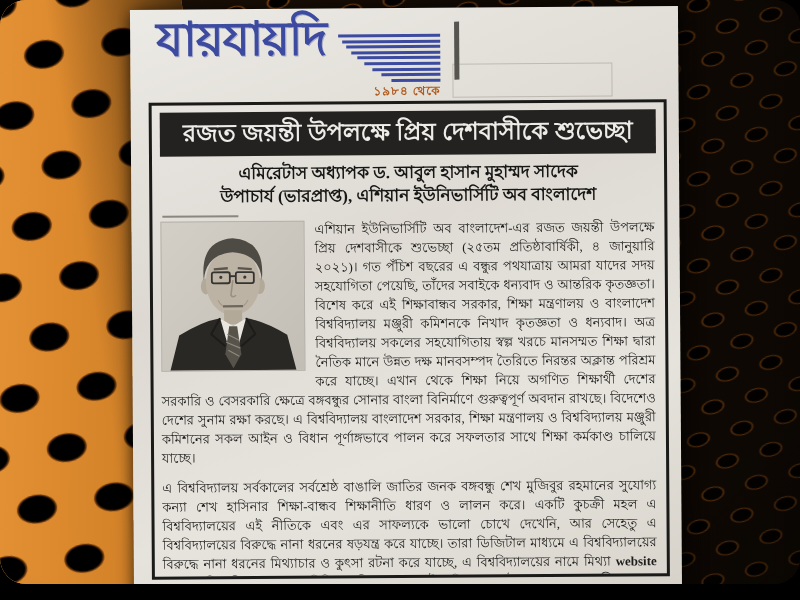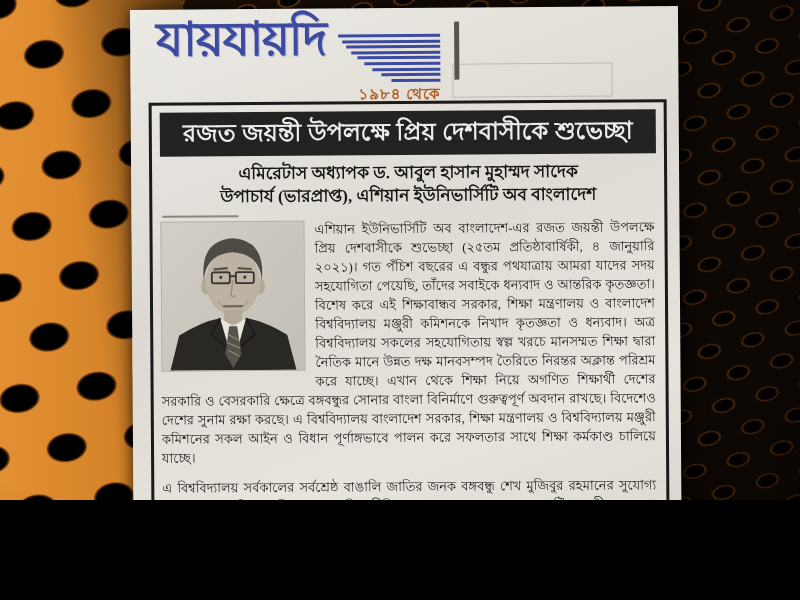--- a/index.html
+++ b/index.html
@@ -1,18 +1,19 @@
 <!DOCTYPE html>
 <html><head>
 <meta charset="utf-8">
 <style>
   html,body{margin:0;padding:0;background:#000;}
   .stage{
-    position:relative;width:800px;height:500px;overflow:hidden;background:#0d0702;
+    position:relative;width:800px;height:584px;overflow:hidden;background:#0d0702;
     font-family:"Liberation Serif","DejaVu Serif",serif;
+    border-radius:26px;
   }
   
   .bg-dark{
     position:absolute;left:-160px;top:-160px;right:-160px;bottom:-160px;
     background-color:#1b1007;
     background-image:
       radial-gradient(15px 9px at 50% 50%, #050301 60%, rgba(193,103,26,.85) 72%, rgba(84,44,12,.35) 82%, rgba(0,0,0,0) 86%),
       radial-gradient(15px 9px at 50% 50%, #050301 60%, rgba(193,103,26,.85) 72%, rgba(84,44,12,.35) 82%, rgba(0,0,0,0) 86%);
     background-size:45px 56px;
     background-position:0 0,22.5px 28px;
@@ -58,21 +59,21 @@
   .stripes span:nth-child(2){width:98px;}
   .stripes span:nth-child(3){width:94px;}
   .stripes span:nth-child(4){width:89px;}
   .stripes span:nth-child(5){width:83px;}
   .stripes span:nth-child(6){width:76px;}
   .stripes span:nth-child(7){width:68px;}
   .stripes span:nth-child(8){width:59px;}
   .stripes span:nth-child(9){width:49px;}
   .since{
     position:absolute;left:208px;top:74px;width:102px;text-align:right;
-    font-size:15px;font-weight:bold;color:#b05a1a;letter-spacing:1px;
+    font-size:12px;font-weight:bold;color:#b05a1a;letter-spacing:1px;
   }
   .vbar{position:absolute;left:324px;top:14px;width:5px;height:58px;background:#57554f;}
   .faintbox{position:absolute;left:322px;top:56px;width:158px;height:32px;border:1px solid rgba(100,95,85,.28);}
   .article-box{
     margin:93px 12px 0 18px;height:477px;overflow:hidden;
     border:3px solid #1a1a18;box-sizing:border-box;background:rgba(255,255,255,.06);
   }
   .headline{
     margin:7px 8px 0;padding:7px 2px 9px;background:#232220;color:#eeece8;
     font-family:"Liberation Sans","DejaVu Sans",sans-serif;

